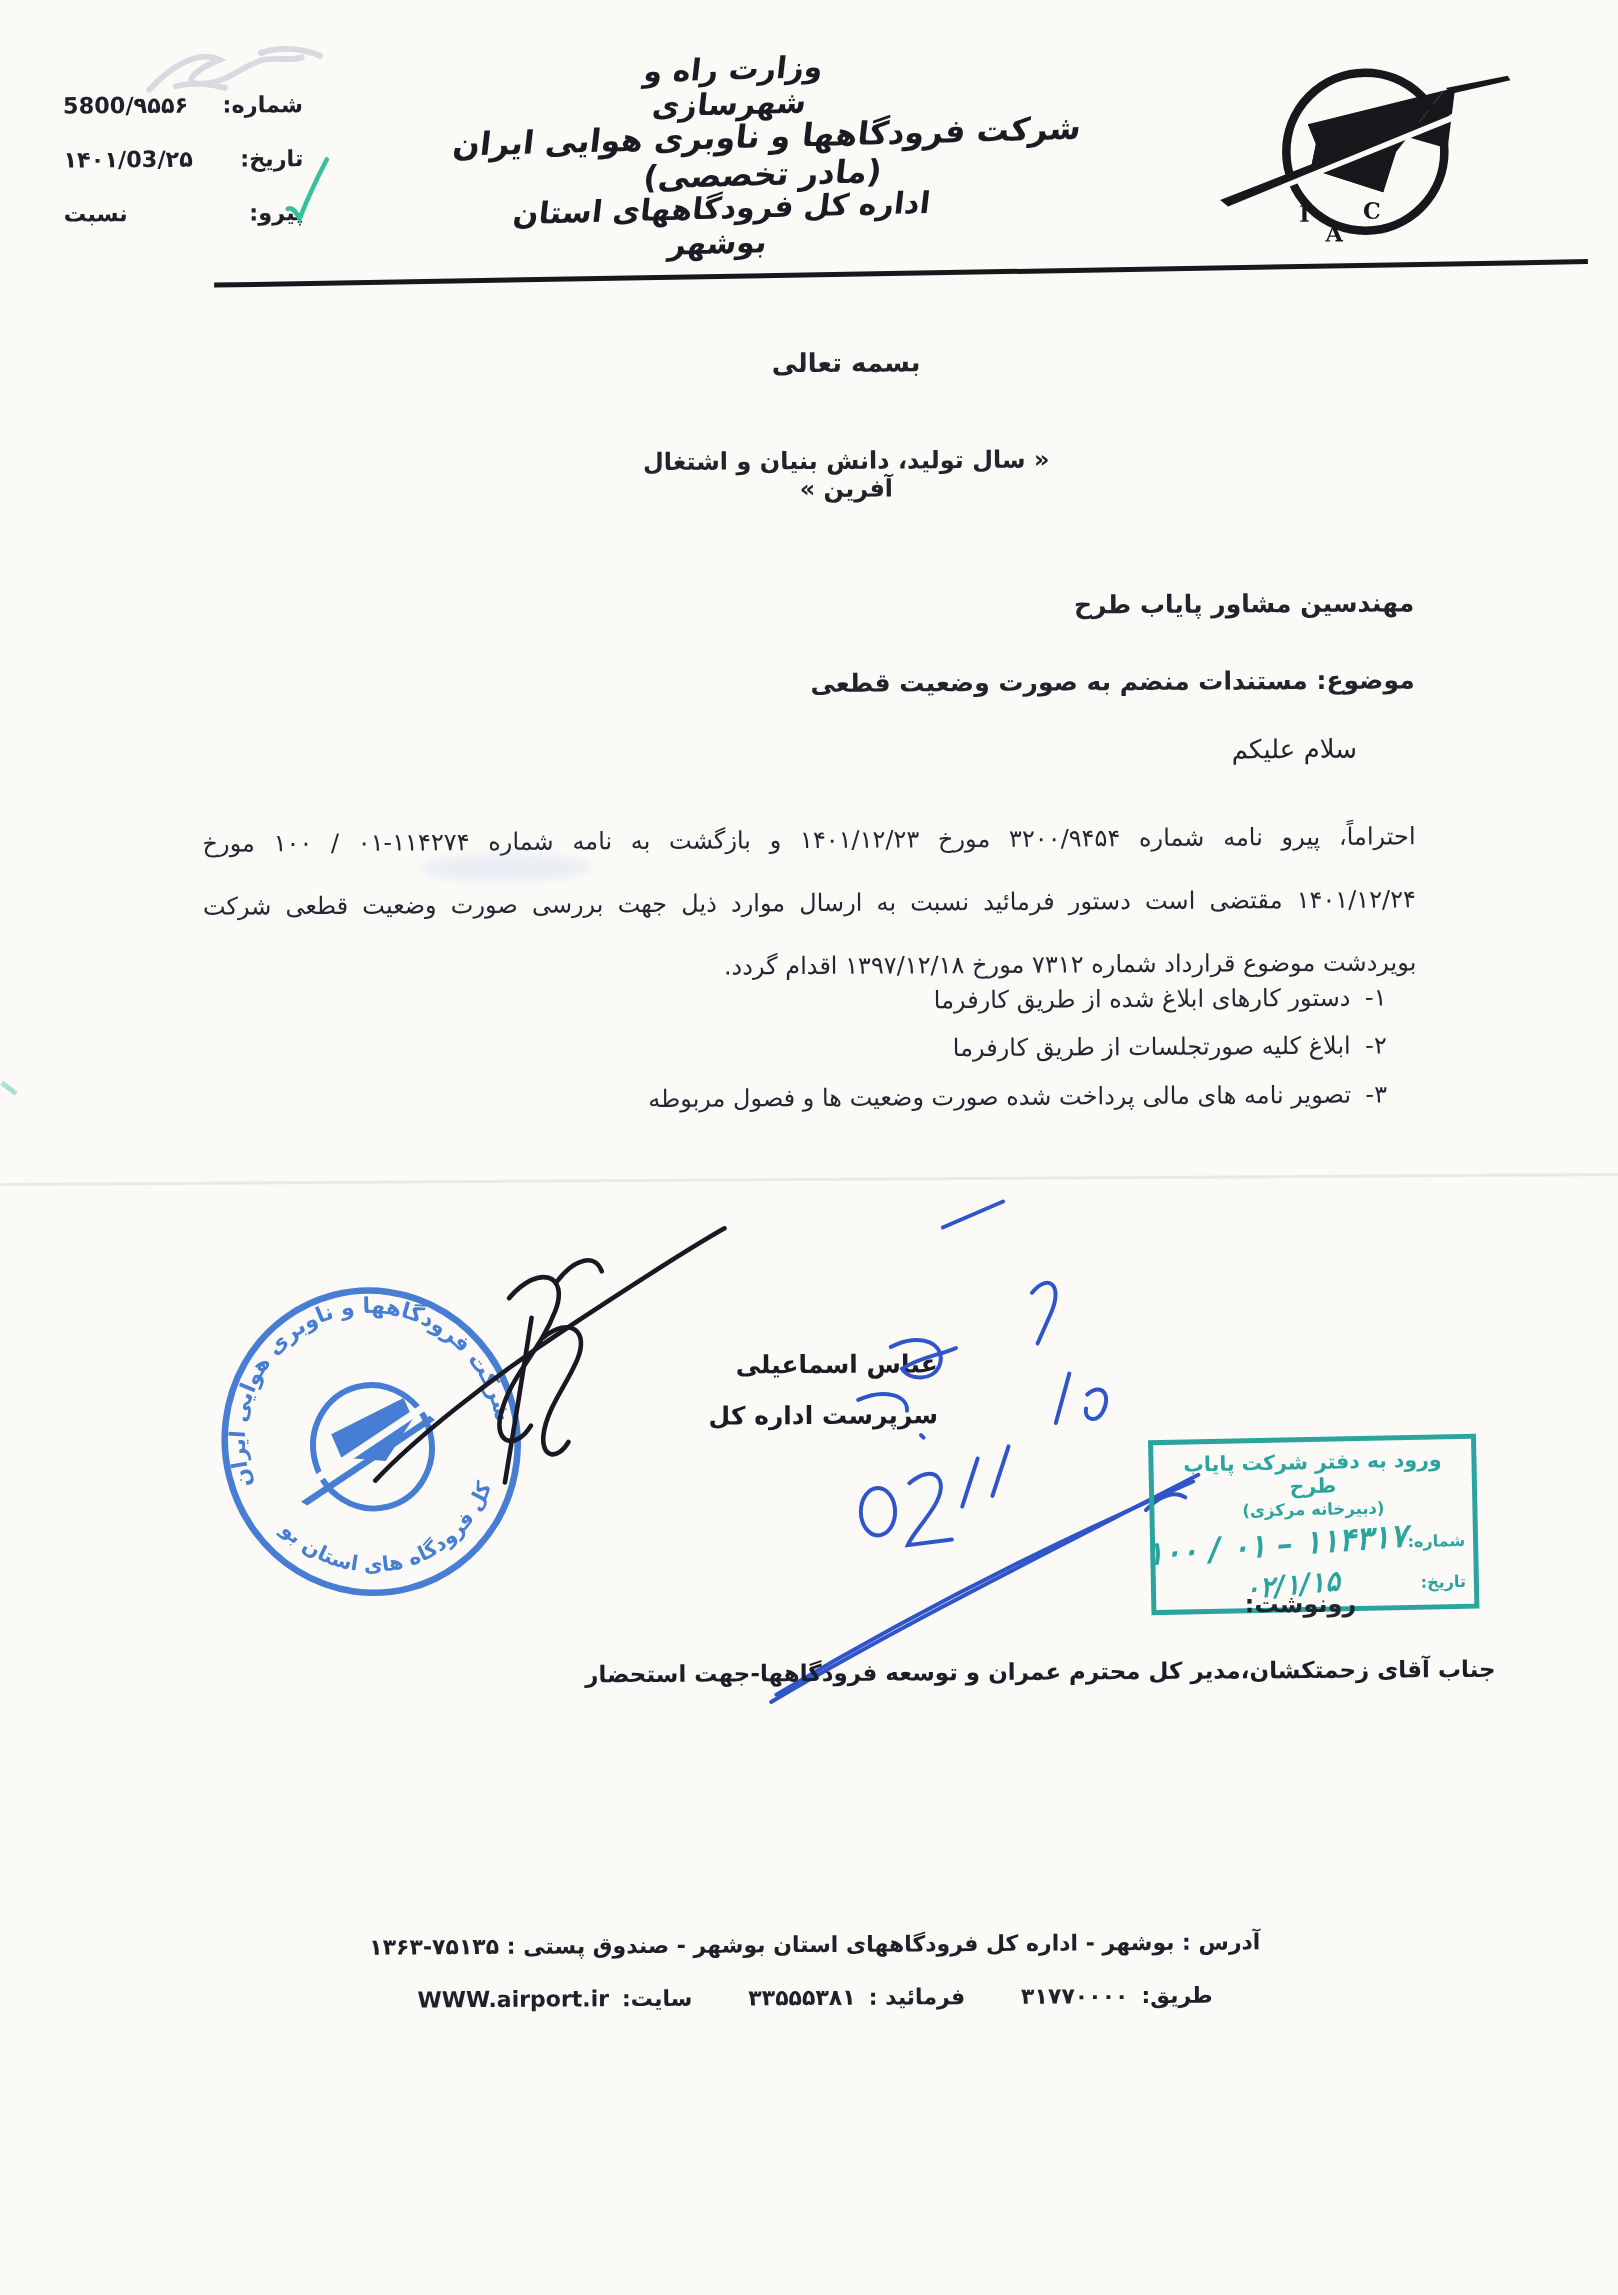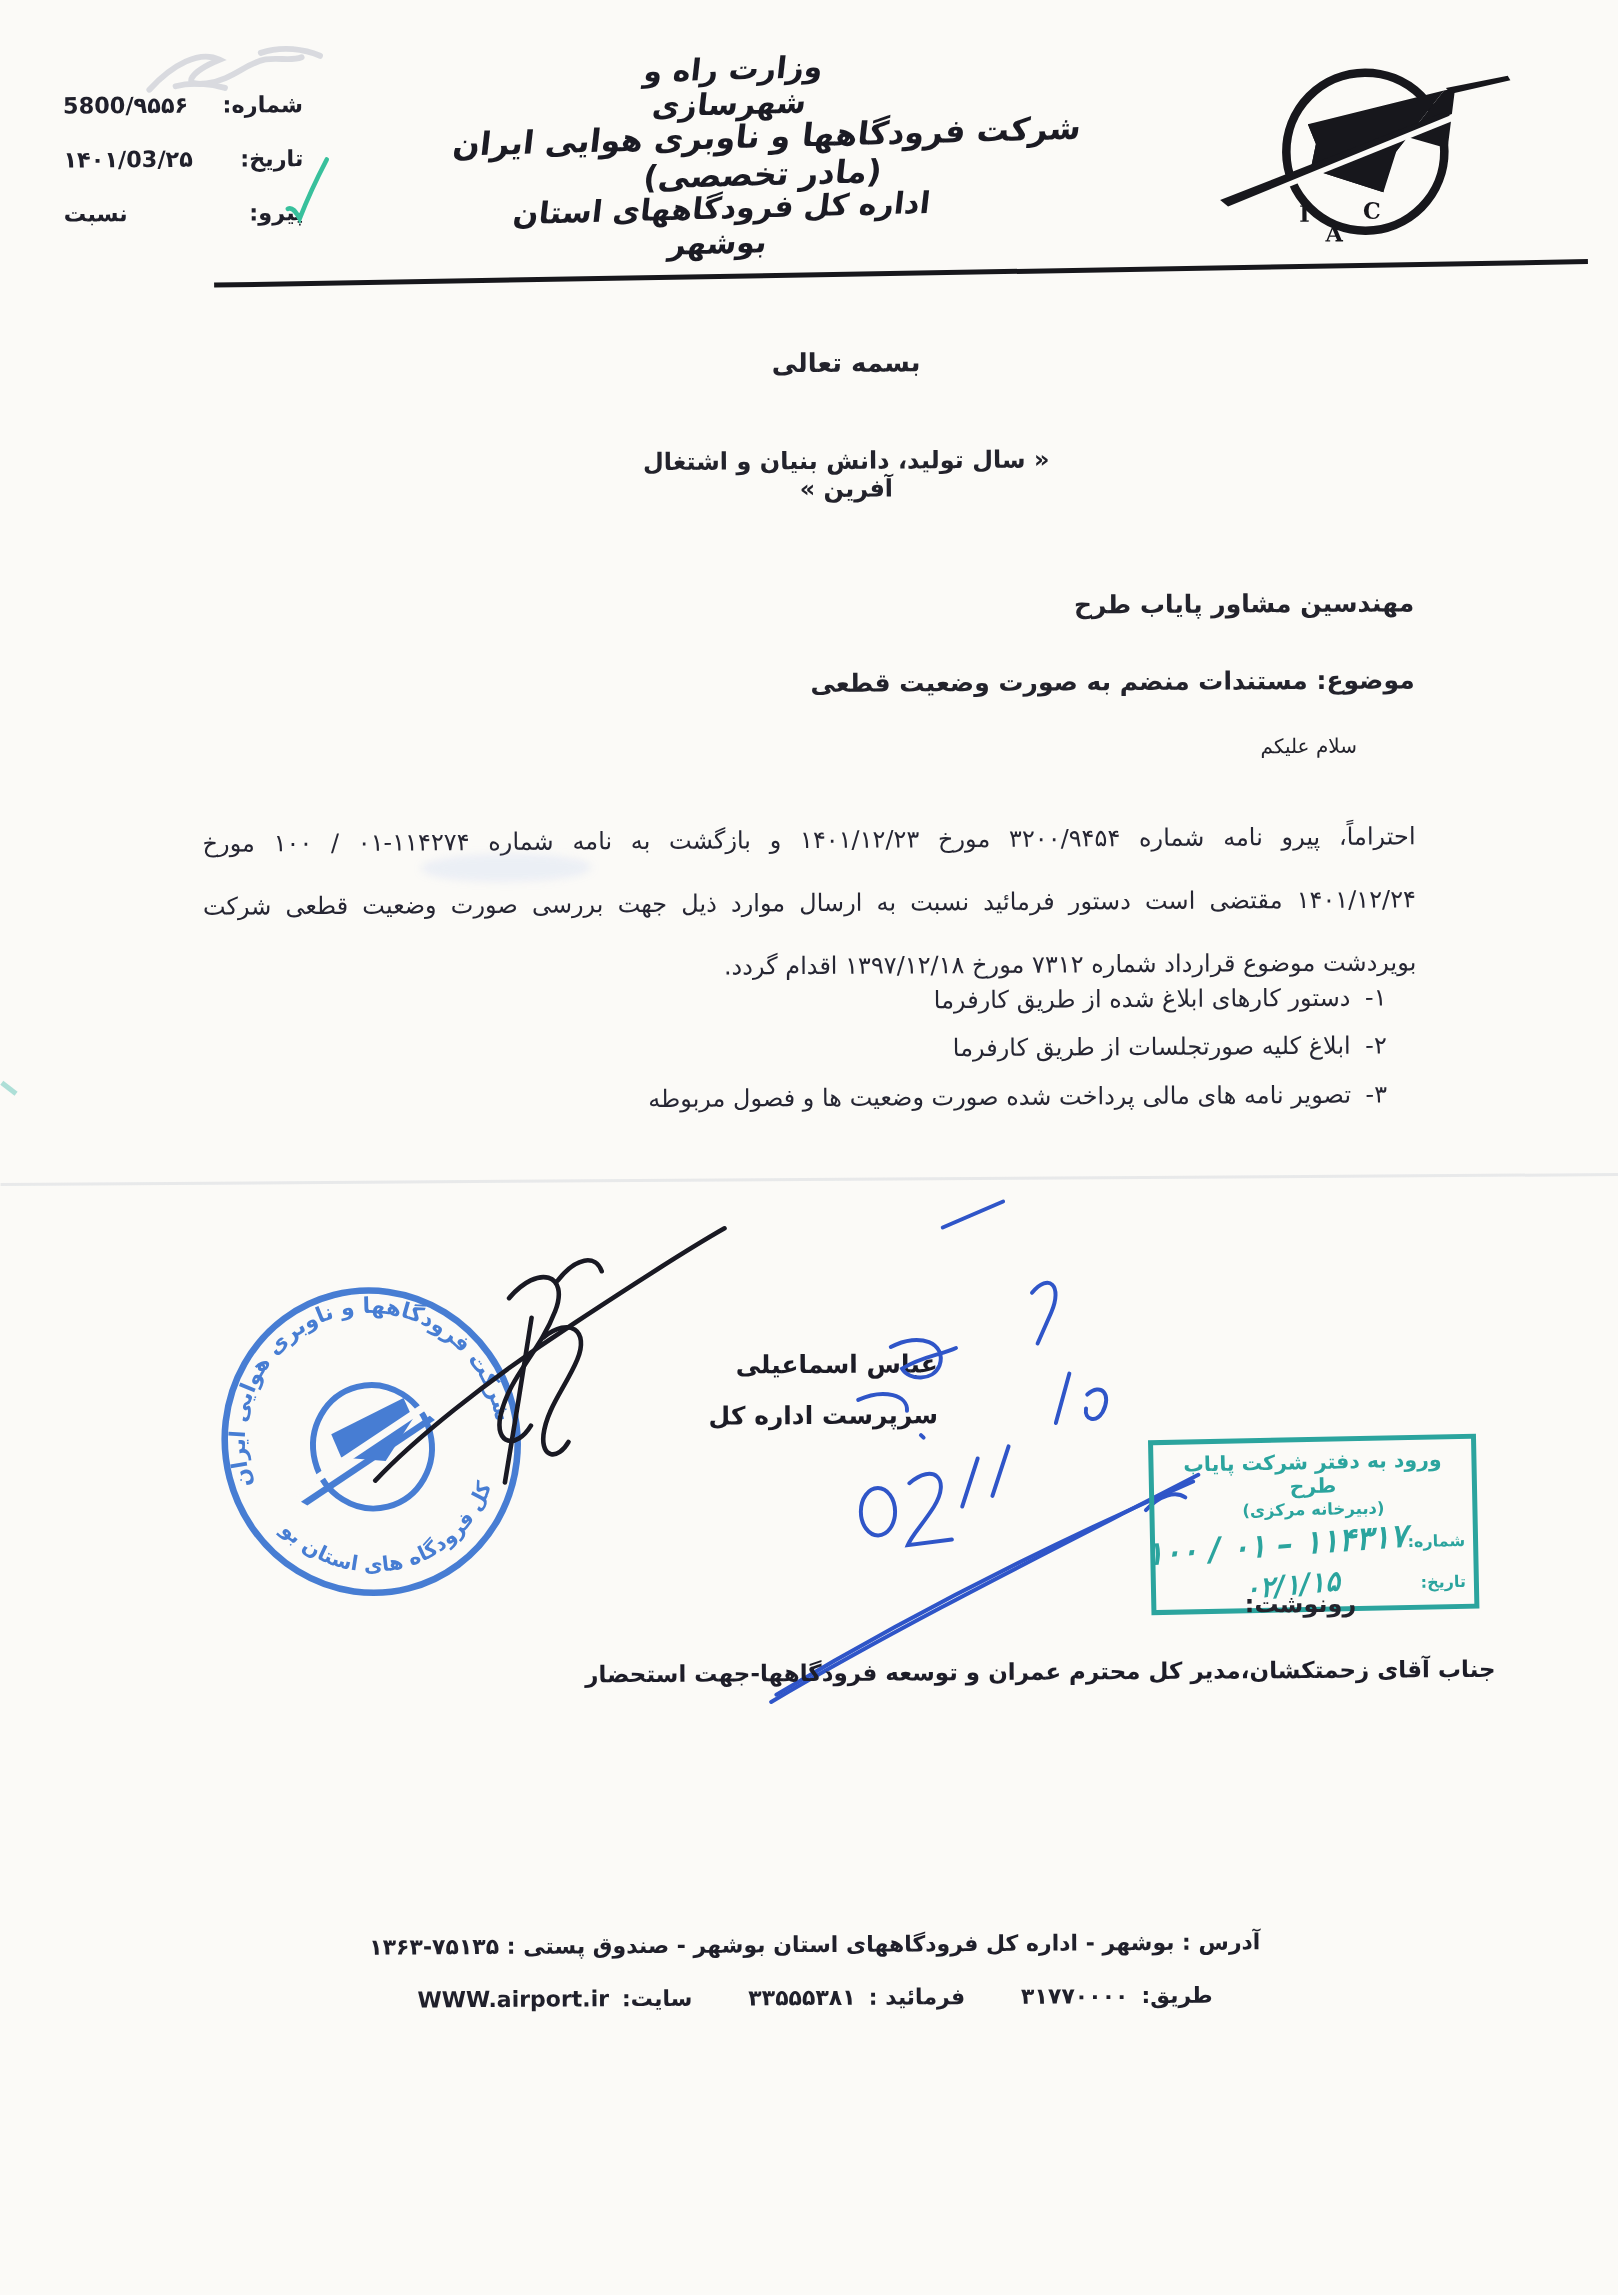--- a/index.html
+++ b/index.html
@@ -22,21 +22,21 @@
   .lh2{left:428px;top:117px;width:685px;font-size:32px;}
   .lh3{left:501px;top:190px;width:448px;font-size:30px;}
   .rule{left:219px;top:279px;width:1374px;height:4.6px;background:#17171c;
     transform:rotate(-0.63deg);transform-origin:left center;}
   
   .invocation{left:745px;top:348px;width:211px;text-align:center;font-size:26px;font-weight:bold;}
   .slogan{left:613px;top:447px;width:474px;text-align:center;font-size:24px;font-weight:bold;}
   
   .recipient{right:202px;top:592px;font-size:25px;font-weight:bold;}
   .subject{right:202px;top:669px;font-size:25px;font-weight:bold;}
-  .greeting{right:260px;top:737px;font-size:20px;text-align:center;}
+  .greeting{right:260px;top:737px;font-size:26px;text-align:center;}
   
   .bodytext{right:202px;left:204px;top:809px;font-size:24px;line-height:63px;color:#262633;}
   .jline{text-align:justify;text-align-last:justify;}
   .lline{text-align:right;}
   
   .list{right:232px;top:987px;font-size:24px;color:#262633;}
   .list-row{display:flex;gap:14.5px;margin-bottom:20.4px;align-items:baseline;}
   
   .signer{right:683px;top:1339px;text-align:right;font-size:25px;font-weight:bold;line-height:51px;color:#1c1c26;}
   

